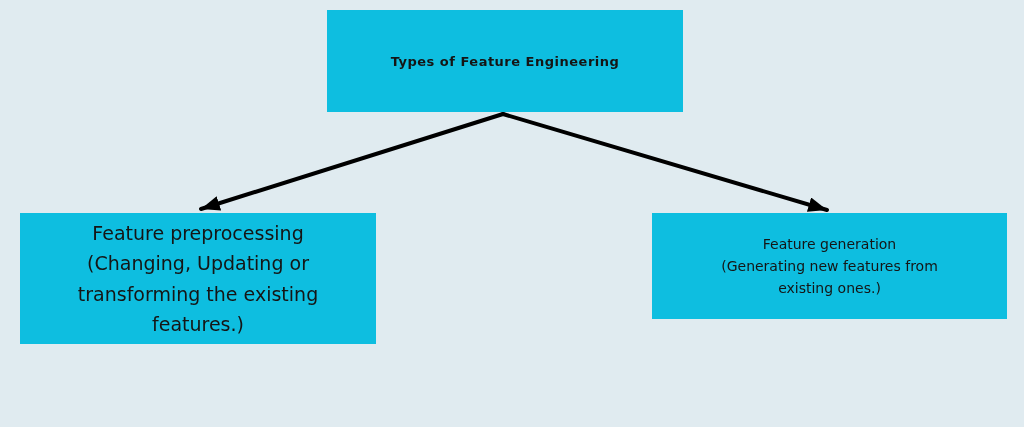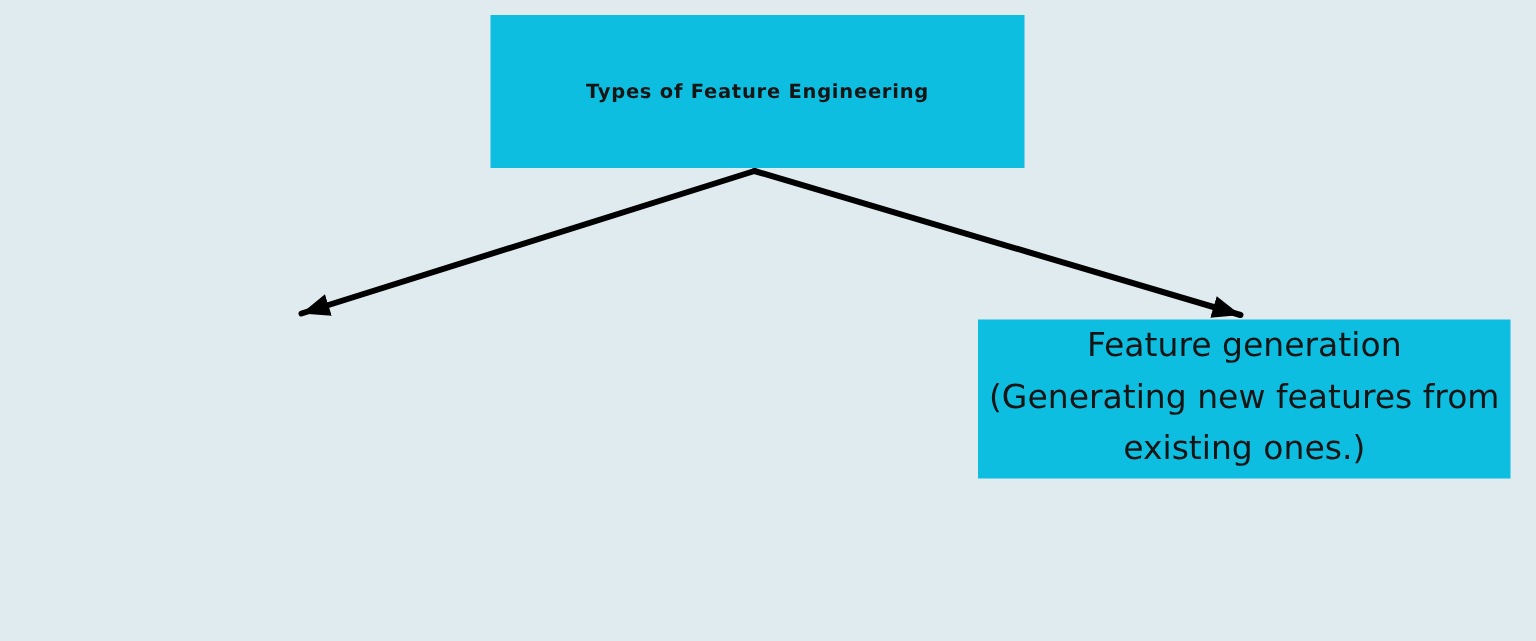--- a/index.html
+++ b/index.html
@@ -39,21 +39,21 @@
     width: 356px;
     height: 131px;
     font-size: 19px;
     line-height: 1.58;
   }
   .right-box {
     left: 652px;
     top: 213px;
     width: 355px;
     height: 106px;
-    font-size: 22px;
+    font-size: 14px;
     line-height: 1.58;
   }
   .arrows {
     position: absolute;
     left: 0;
     top: 0;
     width: 1024px;
     height: 427px;
     pointer-events: none;
   }
@@ -79,20 +79,26 @@
       </marker>
     </defs>
     <line class="arrow-line" x1="503" y1="114" x2="201" y2="209" marker-end="url(#arrowhead)"></line>
     <line class="arrow-line" x1="503" y1="114" x2="827" y2="210" marker-end="url(#arrowhead)"></line>
   </svg>
 
   <div class="box title-box">
     <span>Types of Feature Engineering</span>
   </div>
 
+  <div class="box left-box">
+    <span>Feature preprocessing
+(Changing, Updating or
+transforming the existing
+features.)</span>
+  </div>
 
   <div class="box right-box">
     <span>Feature generation
 (Generating new features from
 existing ones.)</span>
   </div>
 
 </div>
 
 </body></html>

